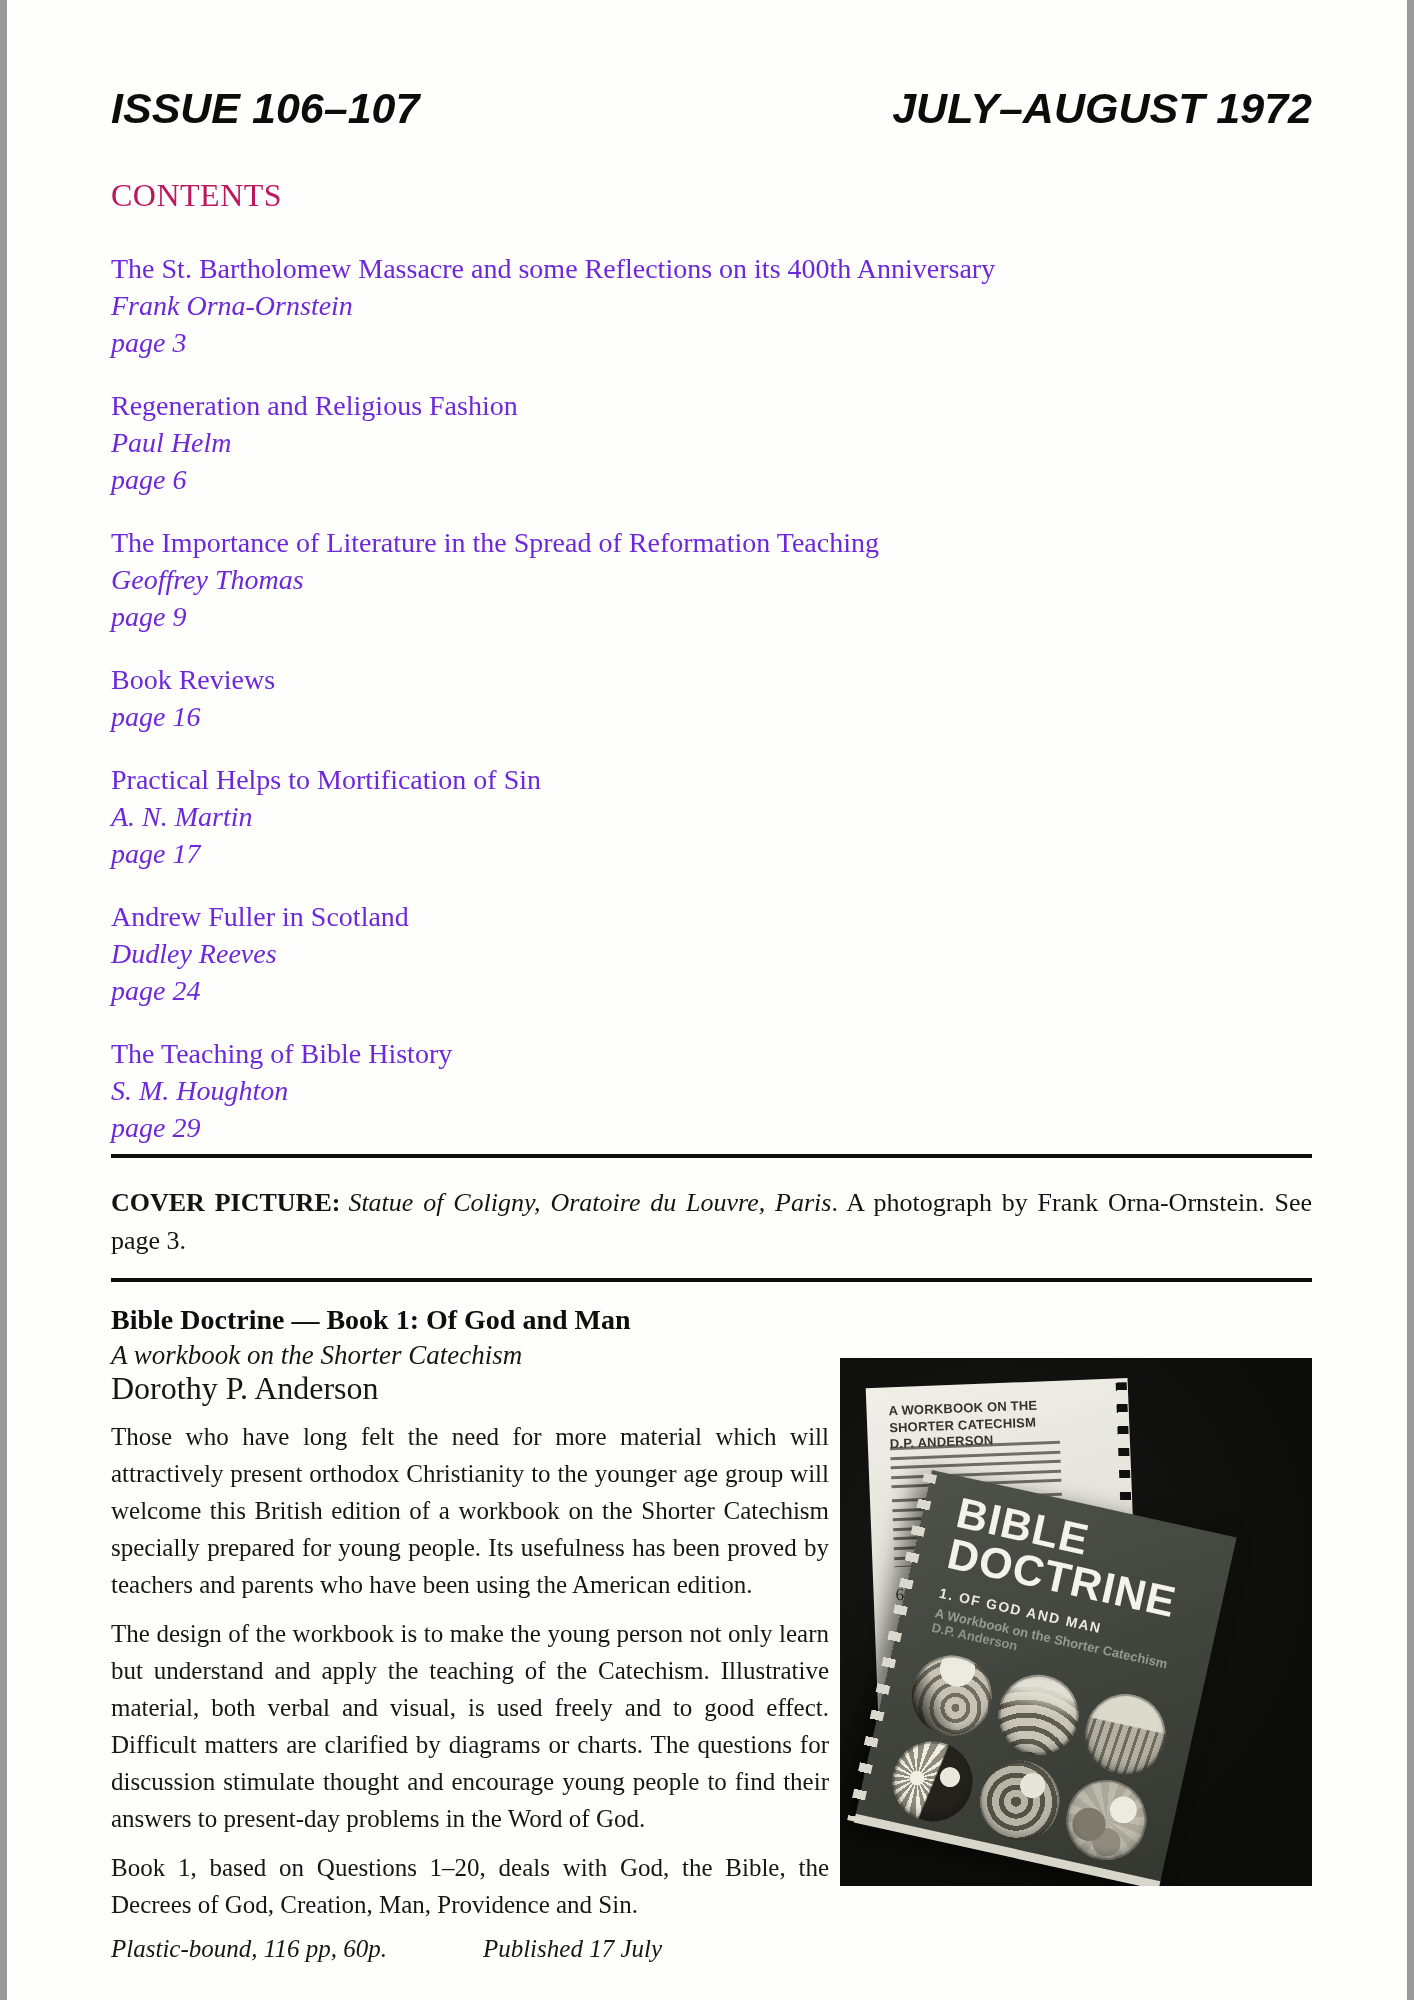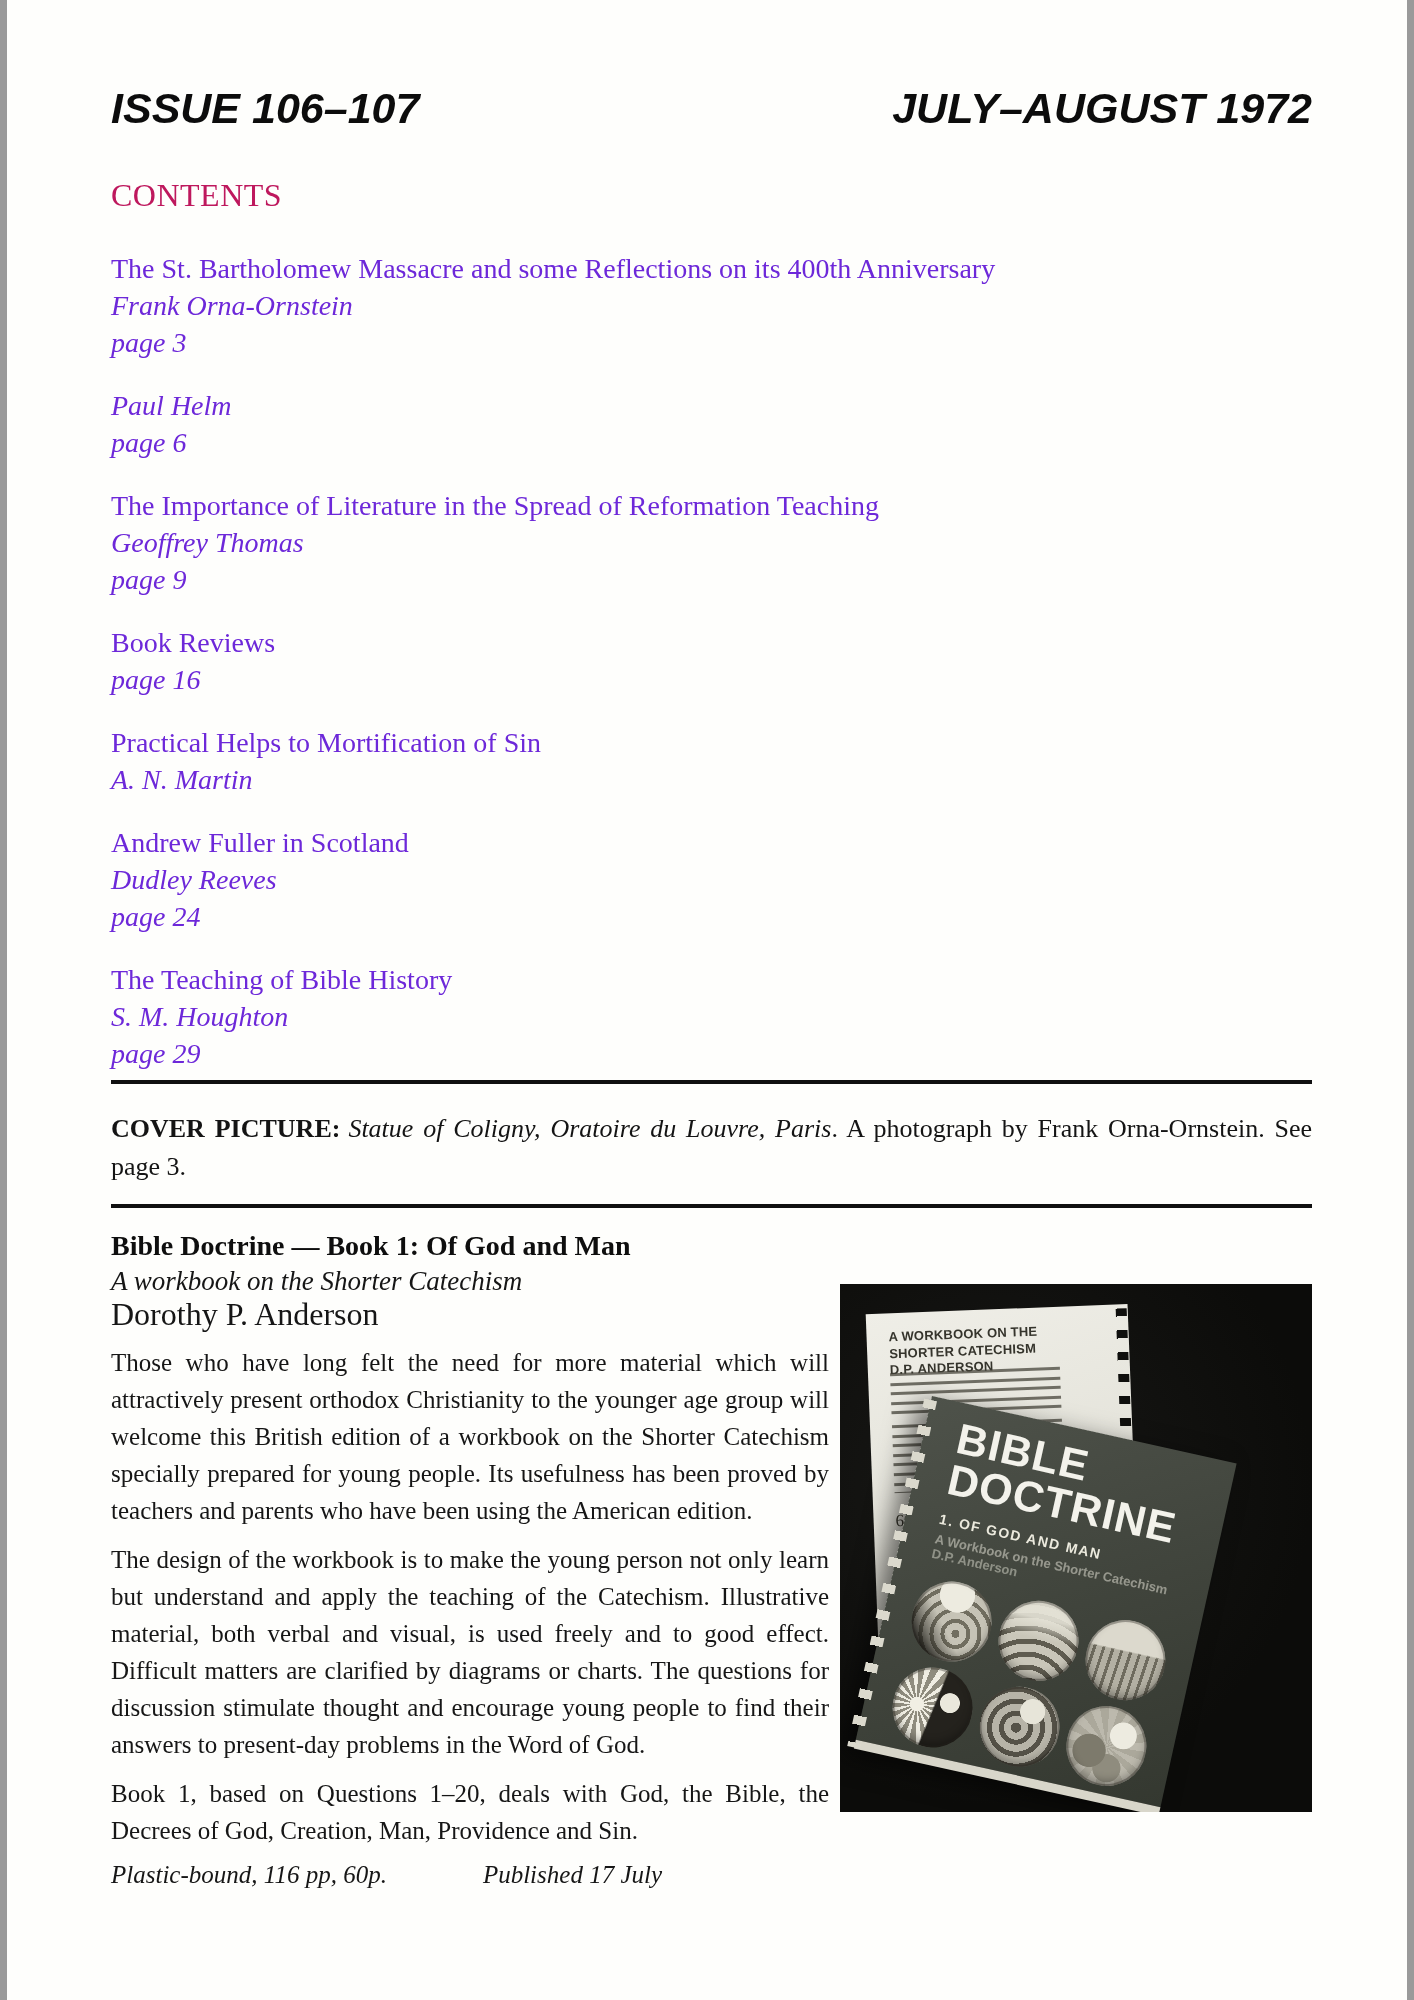--- a/index.html
+++ b/index.html
@@ -105,35 +105,37 @@
 
     <h1 class="contents">CONTENTS</h1>
 
     <ul class="toc">
       <li>
         <div class="t">The St. Bartholomew Massacre and some Reflections on its 400th Anniversary</div>
         <div class="a">Frank Orna-Ornstein</div>
         <div class="p">page 3</div>
       </li>
       <li>
+        <div class="t">Regeneration and Religious Fashion</div>
         <div class="a">Paul Helm</div>
         <div class="p">page 6</div>
       </li>
       <li>
         <div class="t">The Importance of Literature in the Spread of Reformation Teaching</div>
         <div class="a">Geoffrey Thomas</div>
         <div class="p">page 9</div>
       </li>
       <li>
         <div class="t">Book Reviews</div>
         <div class="p">page 16</div>
       </li>
       <li>
         <div class="t">Practical Helps to Mortification of Sin</div>
         <div class="a">A. N. Martin</div>
+        <div class="p">page 17</div>
       </li>
       <li>
         <div class="t">Andrew Fuller in Scotland</div>
         <div class="a">Dudley Reeves</div>
         <div class="p">page 24</div>
       </li>
       <li>
         <div class="t">The Teaching of Bible History</div>
         <div class="a">S. M. Houghton</div>
         <div class="p">page 29</div>

